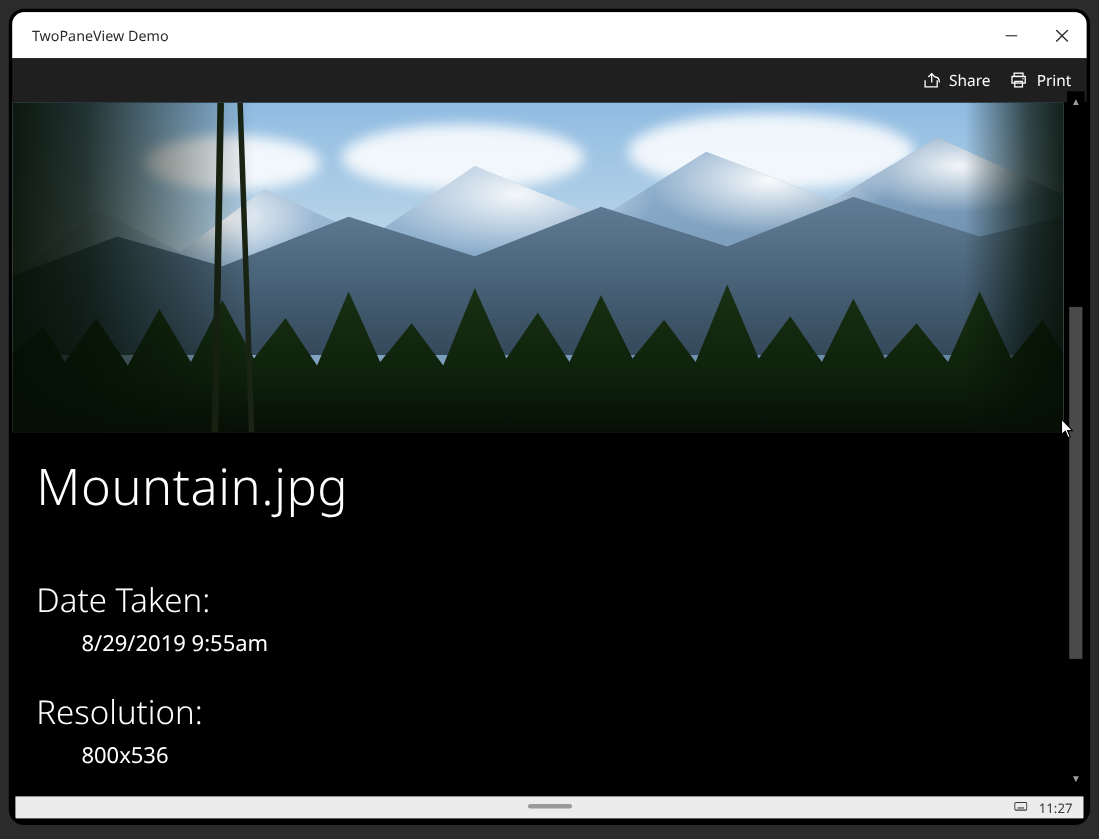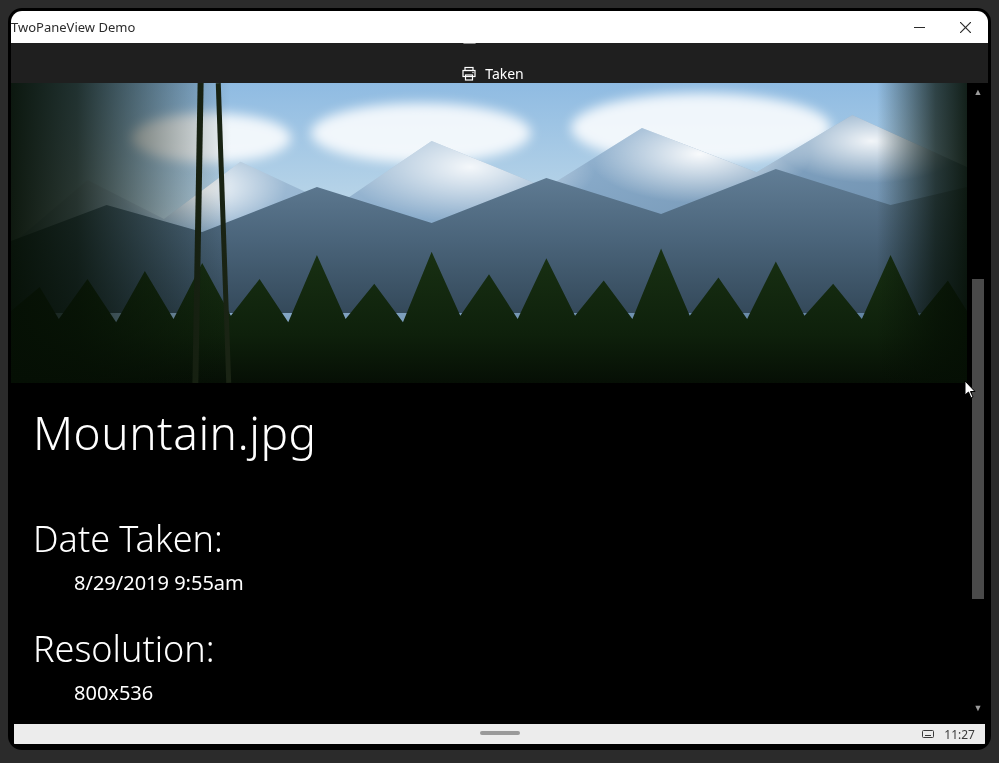--- a/index.html
+++ b/index.html
@@ -17,25 +17,25 @@
     left: 8px; top: 8px;
     width: 983px; height: 742px;
     background: #000;
     border: 3px solid #000;
     border-radius: 14px;
     overflow: hidden;
   }
 
   
   .title-bar {
-    height: 32px;
+    height: 42px;
     background: #ffffff;
     display: flex;
     align-items: center;
-    padding-left: 0;
+    padding-left: 18px;
     font-size: 13px;
     color: #2b2b2b;
   }
   .title-bar .spacer { flex: 1; }
   .title-btn {
     width: 46px; height: 32px;
     display: flex; align-items: center; justify-content: center;
     color: #2b2b2b;
   }
 
@@ -43,21 +43,20 @@
   .command-bar {
     height: 40px;
     background: #1f1f1f;
     display: flex;
     align-items: center;
     justify-content: flex-end;
     padding-right: 14px;
     gap: 18px;
     color: #ffffff;
     font-size: 14px;
-    flex-direction: column;
   }
   .cmd-btn {
     display: flex; align-items: center; gap: 8px;
     cursor: pointer;
   }
   .cmd-btn svg { display: block; }
 
   
   .content-wrap {
     position: relative;
@@ -156,21 +155,21 @@
     padding: 18px 0 0 22px;
     color: #fff;
   }
   .file-title {
     font-size: 46px;
     font-weight: 300;
     letter-spacing: 0.5px;
     margin-bottom: 51px;
   }
   .label {
-    font-size: 36px;
+    font-size: 30px;
     font-weight: 300;
     margin-bottom: 6px;
   }
   .value {
     font-size: 20px;
     font-weight: 400;
     margin-bottom: 28px;
     margin-left: 41px;
   }
 
@@ -266,21 +265,21 @@
       </svg>
       <span>Share</span>
     </div>
     <div class="cmd-btn">
       <svg width="16" height="16" viewBox="0 0 16 16">
         <rect x="4" y="1.5" width="8" height="3" fill="none" stroke="#fff" stroke-width="1.2"></rect>
         <rect x="2" y="4.5" width="12" height="6" fill="none" stroke="#fff" stroke-width="1.2"></rect>
         <rect x="4.5" y="9" width="7" height="5" fill="none" stroke="#fff" stroke-width="1.2"></rect>
         <circle cx="12" cy="6.5" r="0.7" fill="#fff"></circle>
       </svg>
-      <span>Taken</span>
+      <span>Print</span>
     </div>
   </div>
 
   <div class="content-wrap">
     <div class="content">
 
       <div class="photo">
         <div class="sky"></div>
         <div class="cloud" style="left:300px; top:20px; width:220px; height:60px;"></div>
         <div class="cloud" style="left:560px; top:10px; width:260px; height:70px;"></div>

